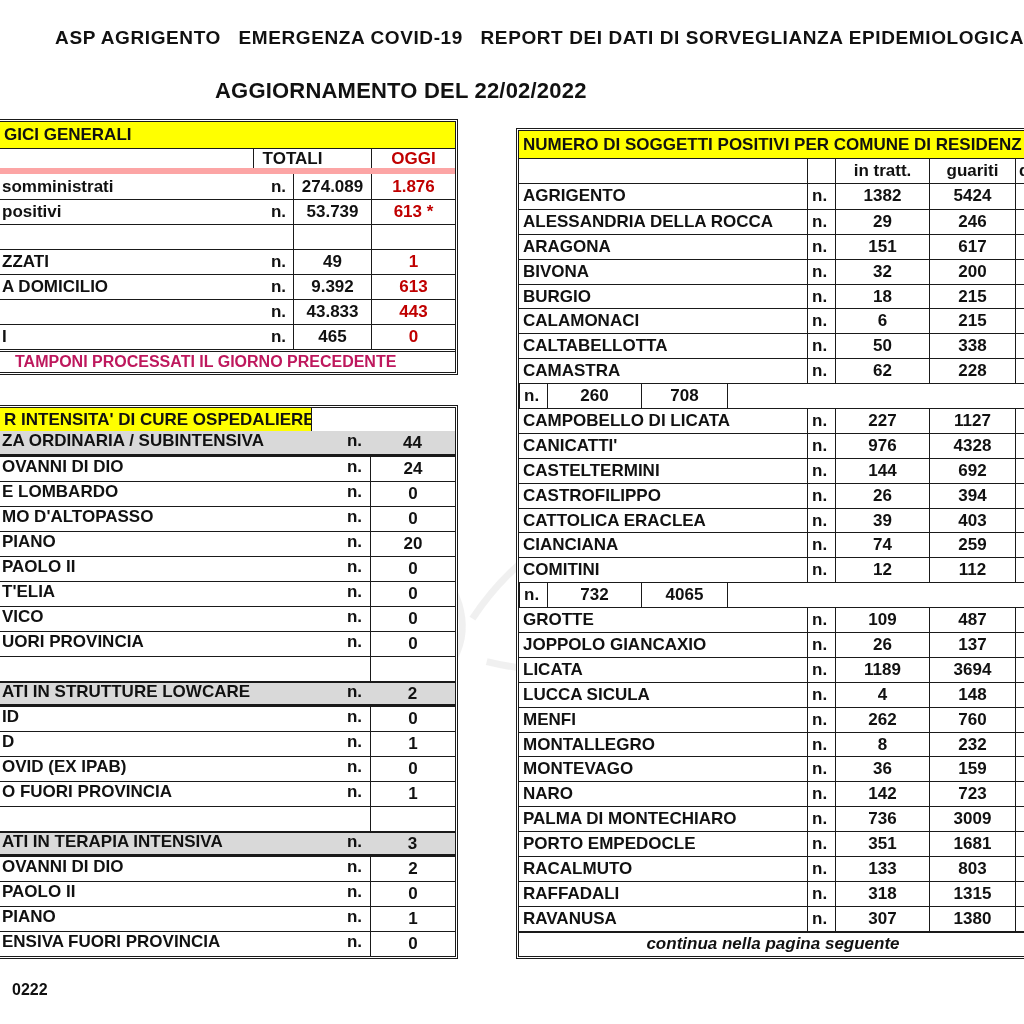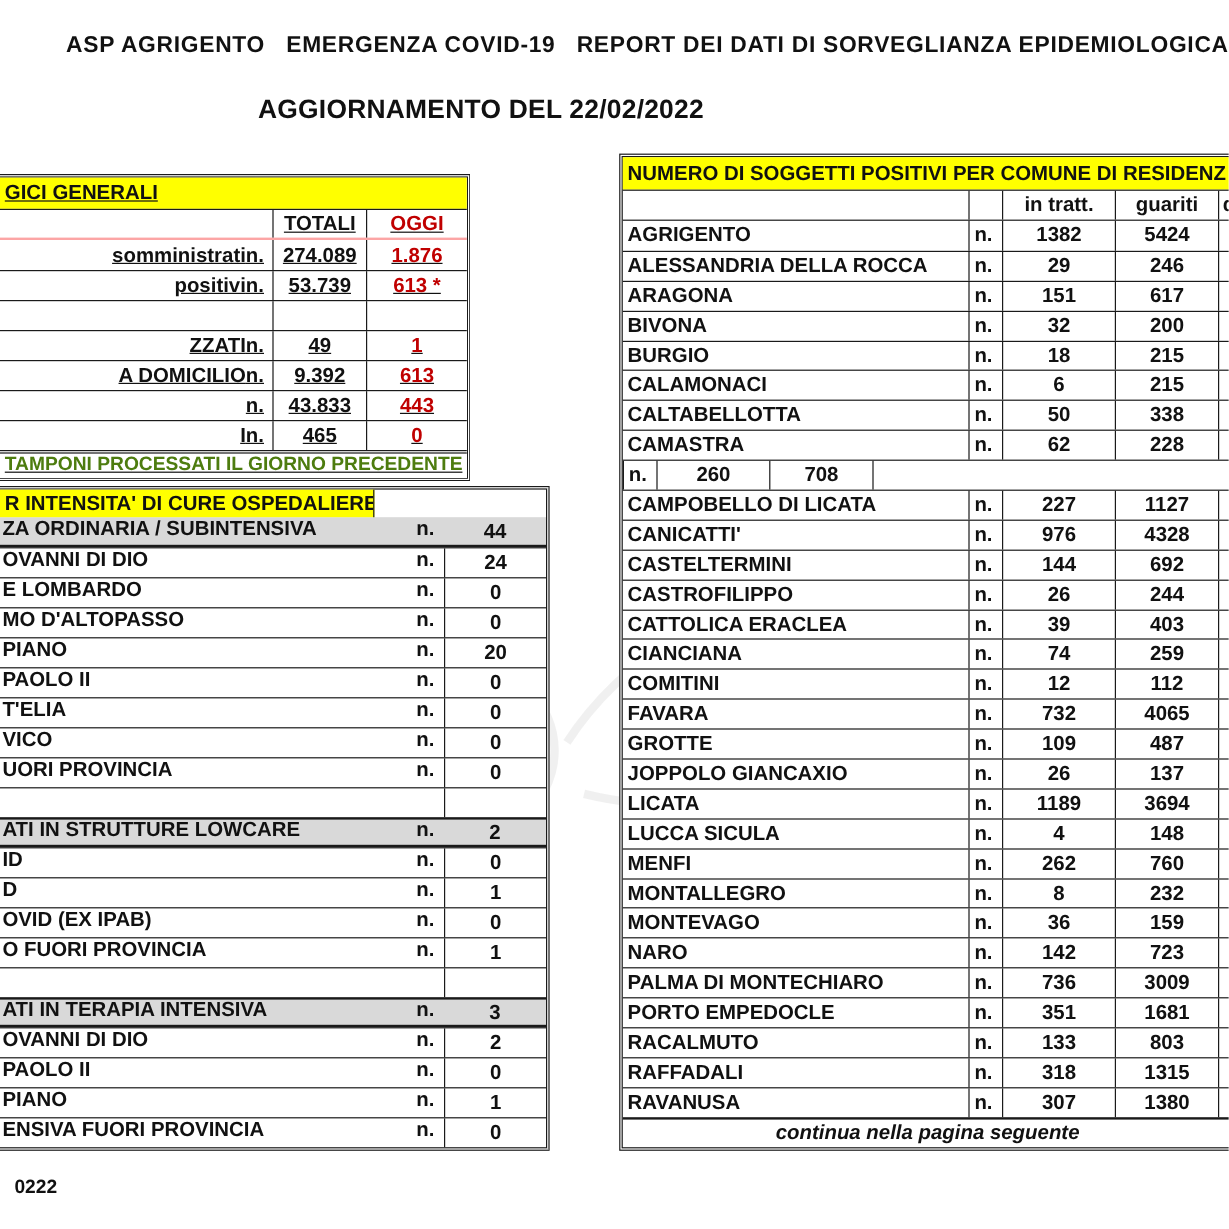--- a/index.html
+++ b/index.html
@@ -29,31 +29,31 @@
   .tbl.cut-left { border-left: none; }
   .row { display: flex; align-items: stretch; border-top: 1px solid #1a1a1a; }
   .row:first-child { border-top: none; }
   .cell { display: flex; align-items: center; overflow: hidden; white-space: nowrap; }
   .title-row { background: var(--yellow); }
   .title-row .cell { padding-left: 4px; font-size: 17px; }
   .section-row { background: var(--gray); border-top: 2px solid #1a1a1a; border-bottom: 2px solid #1a1a1a; }
   .red { color: var(--red); }
   .center { justify-content: center; }
   
-  #general-table { left: 0; top: 145px; width: 392px; text-decoration: underline; }
+  #general-table { left: 0; top: 119px; width: 458px; }
   #general-table .row { height: 25px; font-size: 17px; }
   #general-table .row.title-row { height: 26px; }
-  #general-table .row.colhdr { height: 26px; border-bottom: 2px solid #fca5a5; }
-  .g-label { flex: 1; justify-content: flex-end; padding: 0 7px 0 2px; }
+  #general-table .row.colhdr { height: 26px; border-bottom: 6px solid #fca5a5; gap: 40px; }
+  .g-label { flex: 1; justify-content: space-between; padding: 0 7px 0 2px; }
   .g-tot { width: 78px; border-left: 1px solid #1a1a1a; }
   .g-oggi { width: 84px; border-left: 1px solid #1a1a1a; }
   #general-table .footnote-row {
     height: 23px; border-top: 3px double #1a1a1a;
-    font-size: 16px; padding-left: 4px;
-    color: #4d7c0f; display: flex; align-items: center; white-space: nowrap; overflow: hidden;
+    font-size: 16px; padding-left: 15px;
+    color: #be185d; display: flex; align-items: center; white-space: nowrap; overflow: hidden;
   }
   
   #hospital-table { left: 0; top: 405px; width: 458px; }
   #hospital-table .row { height: 25px; font-size: 17px; }
   #hospital-table .row.title-row { height: 23px; background: transparent; }
   .h-title-cell { width: 312px; background: var(--yellow); border-right: 1px solid #1a1a1a; padding-left: 4px; }
   .h-title-rest { flex: 1; }
   .h-label { flex: 1; justify-content: space-between; padding: 0 8px 4px 2px; }
   .h-val { width: 85px; border-left: 1px solid #1a1a1a; justify-content: center; }
   .section-row .h-val { border-left: none; }
@@ -416,21 +416,21 @@
           <div class="cell cc-name">CASTELTERMINI</div>
           <div class="cell cc-n">n.</div>
           <div class="cell cc-t center">144</div>
           <div class="cell cc-g center">692</div>
           <div class="cell cc-x"></div>
         </div>
         <div class="row">
           <div class="cell cc-name">CASTROFILIPPO</div>
           <div class="cell cc-n">n.</div>
           <div class="cell cc-t center">26</div>
-          <div class="cell cc-g center">244</div>
+          <div class="cell cc-g center">394</div>
           <div class="cell cc-x"></div>
         </div>
         <div class="row">
           <div class="cell cc-name">CATTOLICA ERACLEA</div>
           <div class="cell cc-n">n.</div>
           <div class="cell cc-t center">39</div>
           <div class="cell cc-g center">403</div>
           <div class="cell cc-x"></div>
         </div>
         <div class="row">
@@ -441,21 +441,20 @@
           <div class="cell cc-x"></div>
         </div>
         <div class="row">
           <div class="cell cc-name">COMITINI</div>
           <div class="cell cc-n">n.</div>
           <div class="cell cc-t center">12</div>
           <div class="cell cc-g center">112</div>
           <div class="cell cc-x"></div>
         </div>
         <div class="row">
-          <div class="cell cc-name">FAVARA</div>
           <div class="cell cc-n">n.</div>
           <div class="cell cc-t center">732</div>
           <div class="cell cc-g center">4065</div>
           <div class="cell cc-x"></div>
         </div>
         <div class="row">
           <div class="cell cc-name">GROTTE</div>
           <div class="cell cc-n">n.</div>
           <div class="cell cc-t center">109</div>
           <div class="cell cc-g center">487</div>

